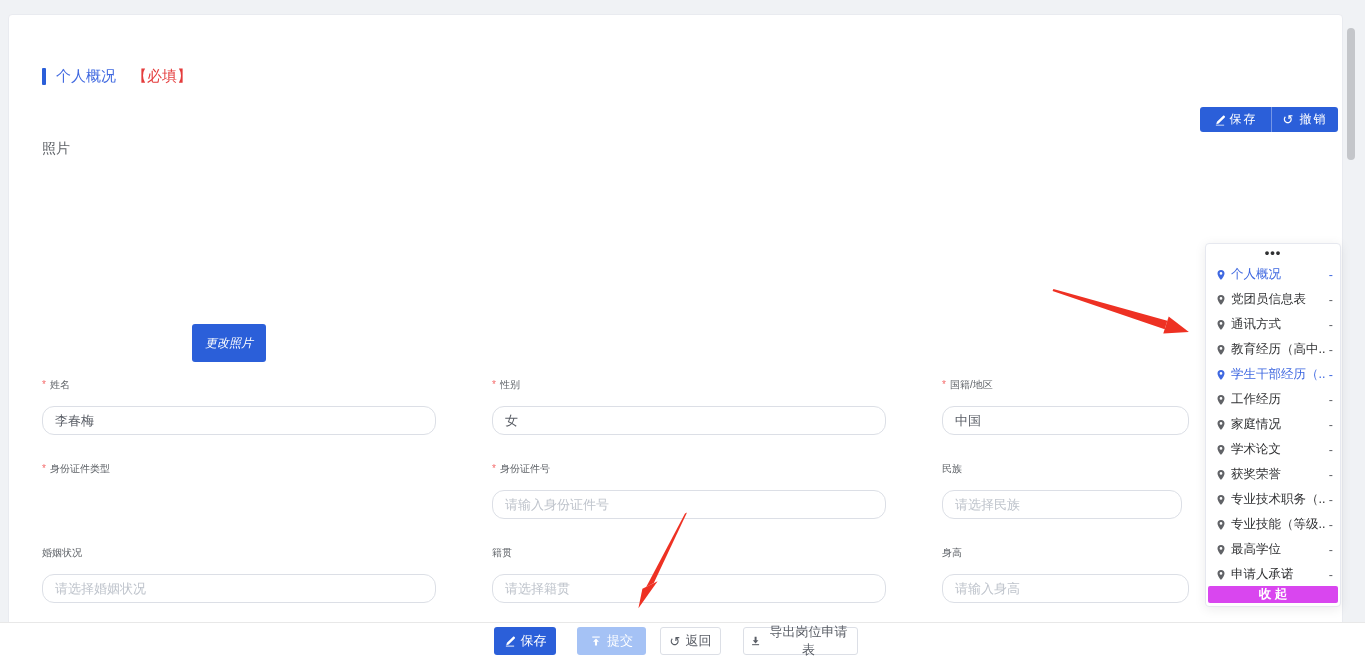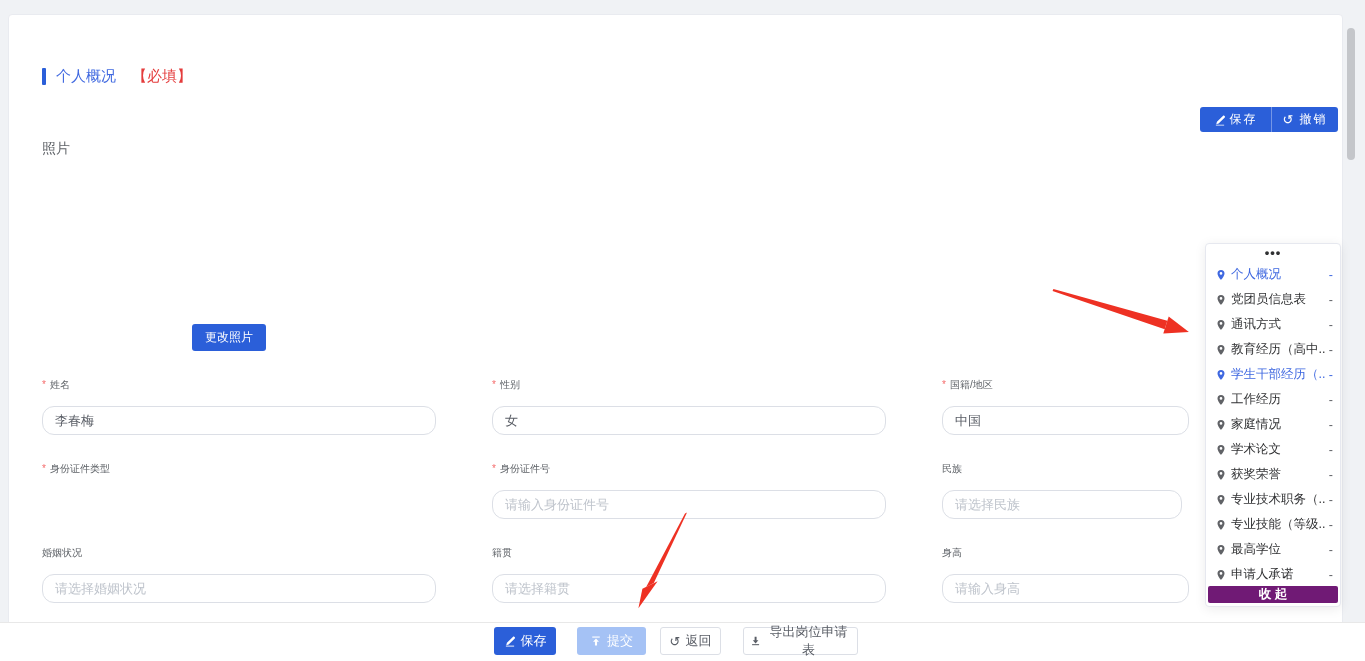--- a/index.html
+++ b/index.html
@@ -10,21 +10,21 @@
   .sec-title{position:absolute;left:33px;top:52px;display:flex;align-items:center;font-size:15px;}
   .sec-bar{width:4px;height:17px;background:#2b5fd9;margin-right:10px;border-radius:1px;}
   .t-blue{color:#3f68e0;}
   .t-red{color:#e43c3c;margin-left:16px;}
   
   .hdr-actions{position:absolute;left:1191px;top:92px;height:25px;display:flex;border-radius:3px;overflow:hidden;}
   .hdr-btn{height:25px;background:#2b5fd9;color:#fff;font-size:12px;border:none;display:inline-flex;align-items:center;justify-content:center;gap:4px;cursor:pointer;letter-spacing:2px;padding:0;}
   .hdr-btn + .hdr-btn{border-left:1px solid rgba(255,255,255,.35);}
   
   .photo-label{position:absolute;left:33px;top:125px;font-size:14px;color:#5f6368;}
-  .change-photo{position:absolute;left:183px;top:309px;width:74px;height:27px;background:#2b5fd9;color:#fff;font-size:12px;border:none;border-radius:3px;cursor:pointer;}
+  .change-photo{position:absolute;left:183px;top:309px;width:74px;height:38px;background:#2b5fd9;color:#fff;font-size:12px;border:none;border-radius:3px;cursor:pointer;font-style:italic;}
   
   .f-label{position:absolute;font-size:10px;color:#5f6368;white-space:nowrap;height:19px;line-height:19px;}
   .star{color:#f56c6c;margin-right:4px;}
   .f-input{position:absolute;height:29px;border:1px solid #dcdfe6;border-radius:12px;padding:0 12px;font-size:13px;color:#5a5e66;box-sizing:border-box;background:#fff;outline:none;font-family:inherit;}
   .f-input::placeholder{color:#bfc4cc;}
   
   #footer{position:absolute;left:0;top:622px;width:1365px;height:39px;background:#fff;border-top:1px solid #e8e8e8;z-index:20;}
   .ft-btn{position:absolute;top:4px;height:28px;border-radius:3px;font-size:13px;display:inline-flex;align-items:center;justify-content:center;gap:5px;cursor:pointer;box-sizing:border-box;font-family:inherit;}
   .ft-primary{background:#2b5fd9;color:#fff;border:none;}
   .ft-disabled{background:#a5c2f5;color:#fff;border:none;cursor:not-allowed;}
@@ -32,21 +32,21 @@
   .uglyph{font-size:13px;line-height:1;}
   
   #panel{position:absolute;left:1205px;top:243px;width:136px;height:364px;background:#fff;border:1px solid #e6e8ef;border-radius:4px;box-shadow:0 2px 12px rgba(0,0,0,.08);z-index:10;box-sizing:border-box;}
   .p-dots{position:absolute;left:0;top:1px;width:100%;text-align:center;font-size:13px;font-weight:bold;color:#303133;letter-spacing:1px;cursor:pointer;line-height:15px;}
   #panel-items{position:absolute;left:0;top:18px;width:100%;}
   .p-item{display:flex;align-items:center;height:25px;padding:0 7px 0 9px;font-size:12.5px;color:#303133;cursor:pointer;box-sizing:border-box;}
   .p-item .pin{color:#606266;margin-right:4px;flex:none;}
   .p-label{white-space:nowrap;overflow:hidden;}
   .p-dash{margin-left:auto;color:#606266;padding-left:3px;}
   .p-item.active,.p-item.active .pin,.p-item.active .p-dash{color:#3f68e0;}
-  #collapse-btn{position:absolute;left:2px;right:2px;bottom:3px;height:17px;background:#701a75;color:#fff;font-size:12.5px;font-weight:bold;border:none;border-radius:2px;cursor:pointer;line-height:17px;text-align:center;padding:0;font-family:inherit;}
+  #collapse-btn{position:absolute;left:2px;right:2px;bottom:3px;height:17px;background:#d946ef;color:#fff;font-size:12.5px;font-weight:bold;border:none;border-radius:2px;cursor:pointer;line-height:17px;text-align:center;padding:0;font-family:inherit;}
   
   #scroll-thumb{position:absolute;left:1347px;top:28px;width:8px;height:132px;background:#c4c6ca;border-radius:4px;z-index:5;cursor:pointer;}
   
   #arrows{position:absolute;left:0;top:0;z-index:30;pointer-events:none;}
 </style>
 </head>
 <body>
 
 <div id="stage">
 

